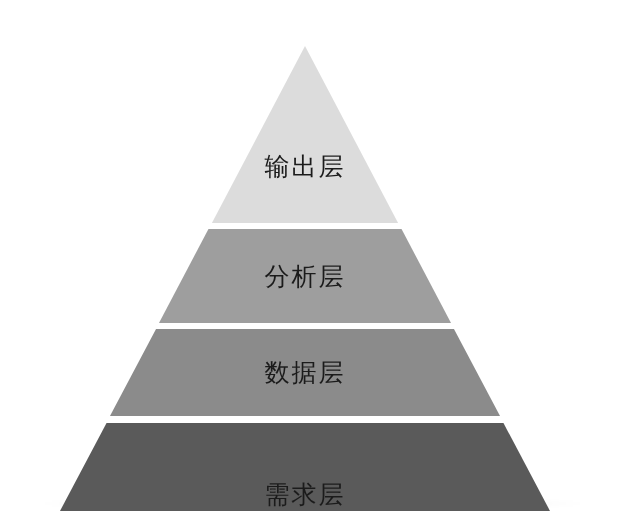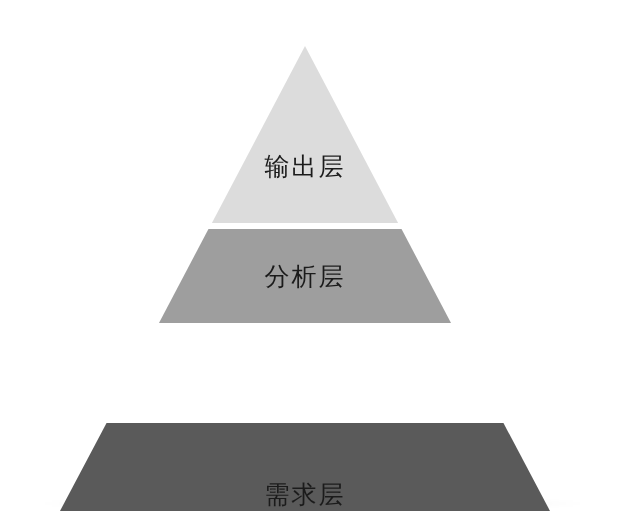--- a/index.html
+++ b/index.html
@@ -75,16 +75,19 @@
 
 <div class="shadow"></div>
 
 <div class="pyramid">
   <div class="layer layer-0" style="background: rgb(220, 220, 220);">
     <span class="label">输出层</span>
   </div>
   <div class="layer layer-1" style="background: rgb(158, 158, 158);">
     <span class="label">分析层</span>
   </div>
+  <div class="layer layer-2" style="background: rgb(139, 139, 139);">
+    <span class="label">数据层</span>
+  </div>
   <div class="layer layer-3" style="background: rgb(90, 90, 90); align-items: flex-end;">
     <span class="label">需求层</span>
   </div>
 </div>
 
 </body></html>

